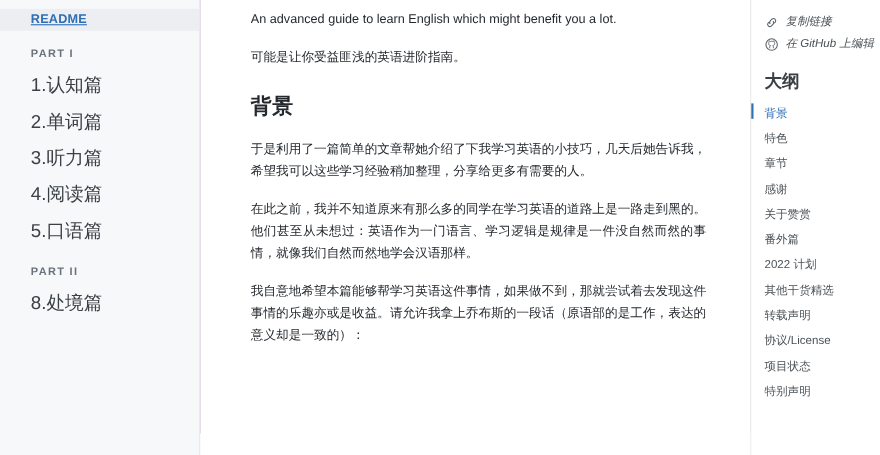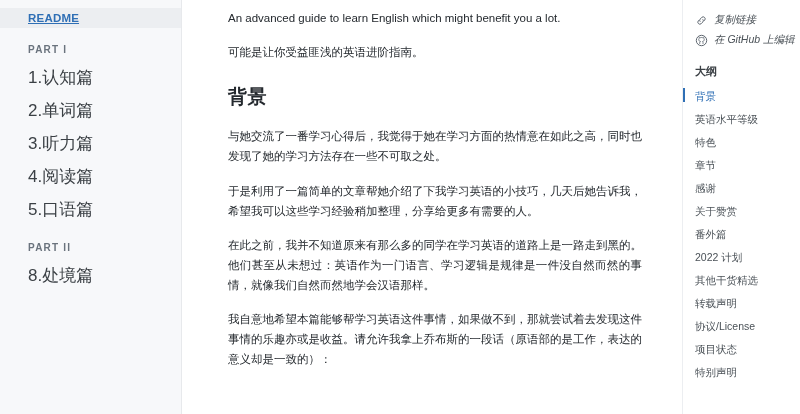--- a/index.html
+++ b/index.html
@@ -93,21 +93,21 @@
     align-items: center;
     gap: 6px;
     font-size: 10.5px;
     color: #4a5157;
     padding: 3px 0 3px 12px;
     text-decoration: none;
     font-style: italic;
   }
   .r-action .ico { width: 13px; height: 13px; display: inline-block; flex: 0 0 13px; }
   .r-title {
-    font-size: 11px;
+    font-size: 16px;
     color: #3b4045;
     font-weight: bold;
     padding: 14px 0 6px 12px;
   }
   .r-list { padding: 0; margin: 0; list-style: none; }
   .r-item {
     display: block;
     font-size: 10.5px;
     color: #4a5157;
     padding: 4.5px 0 4.5px 12px;
@@ -143,21 +143,20 @@
       <a class="side-link" href="#">8.处境篇</a>
     </div>
   </nav>
 
   <main class="main">
     <p class="lead">An advanced guide to learn English which might benefit you a lot.</p>
     <p>可能是让你受益匪浅的英语进阶指南。</p>
 
     <h2 class="section-title">背景</h2>
 
-    <p>与她交流了一番学习心得后，我觉得于她在学习方面的热情意在如此之高，同时也发现了她的学习方法存在一些不可取之处。</p>
     <p>于是利用了一篇简单的文章帮她介绍了下我学习英语的小技巧，几天后她告诉我，希望我可以这些学习经验稍加整理，分享给更多有需要的人。</p>
     <p>在此之前，我并不知道原来有那么多的同学在学习英语的道路上是一路走到黑的。他们甚至从未想过：英语作为一门语言、学习逻辑是规律是一件没自然而然的事情，就像我们自然而然地学会汉语那样。</p>
     <p>我自意地希望本篇能够帮学习英语这件事情，如果做不到，那就尝试着去发现这件事情的乐趣亦或是收益。请允许我拿上乔布斯的一段话（原语部的是工作，表达的意义却是一致的）：</p>
 
   </main>
 
   <aside class="rightbar">
     <a class="r-action" href="#">
       <span class="ico">
         <svg viewBox="0 0 16 16" width="13" height="13">
@@ -176,23 +175,20 @@
       </span>
       <span>在 GitHub 上编辑</span>
     </a>
 
     <div class="r-title">大纲</div>
     <ul class="r-list">
       <li>
           <a class="r-item active" href="#">背景</a>
         </li>
       <li>
-          <a class="r-item" href="#">英语水平等级</a>
-        </li>
-      <li>
           <a class="r-item" href="#">特色</a>
         </li>
       <li>
           <a class="r-item" href="#">章节</a>
         </li>
       <li>
           <a class="r-item" href="#">感谢</a>
         </li>
       <li>
           <a class="r-item" href="#">关于赞赏</a>

